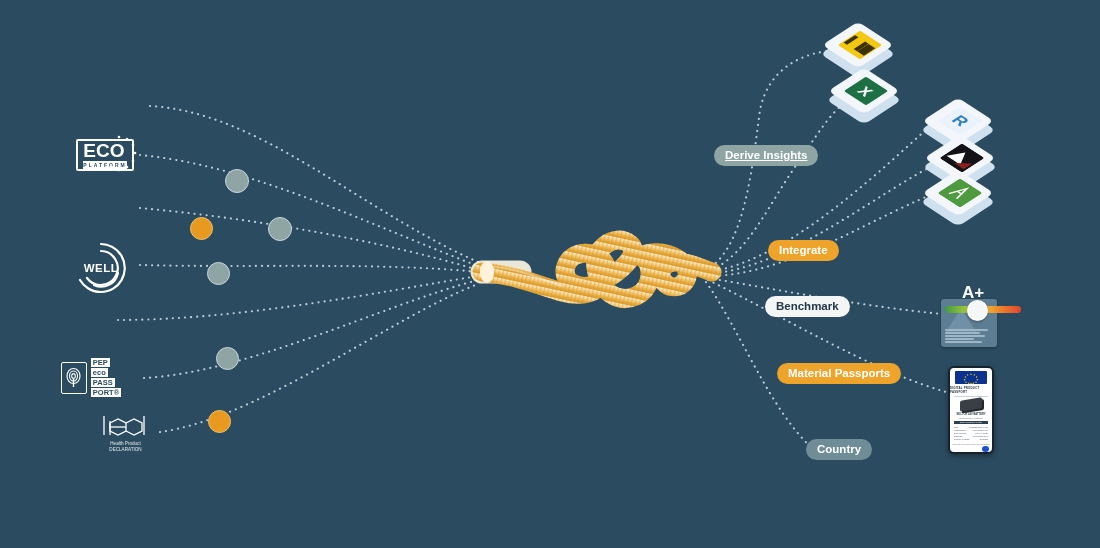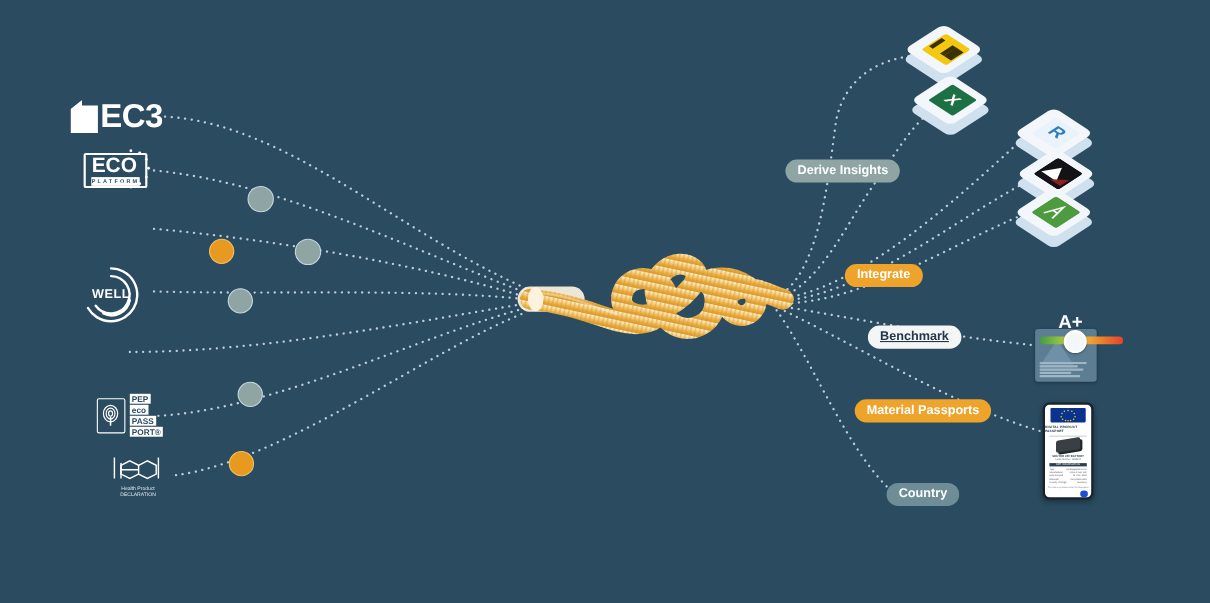--- a/index.html
+++ b/index.html
@@ -36,21 +36,21 @@
   
   .well{left:72px;top:240px;width:58px;height:56px;}
   .well .wellt{font-size:11.5px;font-weight:700;color:#fff;letter-spacing:.5px;}
 
   
   .pefc{left:50px;top:298px;width:56px;height:52px;flex-direction:column;}
   .pefc .pefct{font-size:14px;font-weight:800;color:#fff;letter-spacing:1px;margin-top:1px;}
   .pefc .pefcc{font-size:4.5px;color:#cfd9e0;letter-spacing:.4px;margin-top:1px;}
 
   
-  .pep{left:87px;top:360px;width:62px;height:36px;}
+  .pep{left:60px;top:360px;width:62px;height:36px;}
   .pep .thumb{width:24px;height:30px;border:1.5px solid #fff;border-radius:2px;
      display:flex;align-items:center;justify-content:center;}
   .pep .words{margin-left:4px;}
   .pep .w{background:#fff;color:#2b4b60;font-size:7.5px;font-weight:800;
      line-height:8px;padding:0.5px 2px;margin-bottom:1px;display:block;width:max-content;}
 
   
   .hpd{left:98px;top:412px;width:55px;height:42px;flex-direction:column;}
   .hpd .hpdsub{font-size:4.6px;color:#e2e9ee;text-align:center;line-height:6px;margin-top:2px;}
 
@@ -165,24 +165,20 @@
                  C656,276 662,262 676,262
                  C690,262 700,268 712,272"></path>
       </g>
       <g fill="none" stroke="#ffffff" stroke-width="2" opacity=".35">
         <path d="M484,266 C520,268 542,280 562,286"></path>
       </g>
       <ellipse cx="487" cy="272" rx="7" ry="11" fill="#fdf3dd"></ellipse>
     </g>
   </svg>
 
-  <div class="logo ec3">
-    <div class="house"></div>
-    <div class="ec3t">EC3</div>
-  </div>
 
   <div class="logo eco">
     <svg class="stars" viewBox="0 0 40 40">
       <g fill="#ffffff">
         <circle cx="20" cy="3" r="1.3"></circle>
           <circle cx="28" cy="5" r="1.3"></circle>
         <circle cx="34" cy="11" r="1.3"></circle>
           <circle cx="36" cy="19" r="1.3"></circle>
         <circle cx="34" cy="27" r="1.3"></circle>
           <circle cx="28" cy="33" r="1.3"></circle>
@@ -242,23 +238,23 @@
     <div class="hpdsub">Health Product DECLARATION</div>
   </div>
 
   <div class="nodecircle" style="left:225px;top:169px;width:22px;height:22px;background:#8fa5a4;border:1.5px solid #c7d6de;"></div>
   <div class="nodecircle" style="left:190px;top:217px;width:21px;height:21px;background:#e79a1f;border:1.5px solid #f0c06a;"></div>
   <div class="nodecircle" style="left:268px;top:217px;width:22px;height:22px;background:#8fa5a4;border:1.5px solid #c7d6de;"></div>
   <div class="nodecircle" style="left:207px;top:262px;width:21px;height:21px;background:#8fa5a4;border:1.5px solid #c7d6de;"></div>
   <div class="nodecircle" style="left:216px;top:347px;width:21px;height:21px;background:#8fa5a4;border:1.5px solid #c7d6de;"></div>
   <div class="nodecircle" style="left:208px;top:410px;width:21px;height:21px;background:#e79a1f;border:1.5px solid #f0c06a;"></div>
 
-  <div class="pill pill-sage" style="left:714px;top:145px;">Derive Insights</div>
+  <div class="pill pill-sage" style="left:714px;top:145px;text-decoration:underline;">Derive Insights</div>
   <div class="pill pill-orange" style="left:768px;top:200px;margin-top:40px;">Integrate</div>
-  <div class="pill pill-white" style="left:789px;top:296px;text-decoration:underline;">Benchmark</div>
+  <div class="pill pill-white" style="left:765px;top:296px;">Benchmark</div>
   <div class="pill pill-orange" style="left:777px;top:363px;text-align:right;">Material Passports</div>
   <div class="pill pill-slate" style="left:806px;top:439px;">Country</div>
 
   <div class="tile" style="left:836px;top:22px;">
     <div class="base"></div>
     <div class="top"></div>
     <div class="glyph" style="background:#f2c811;color:#3a3000;font-size:11px;">▌▐█</div>
   </div>
 
   <div class="tile" style="left:842px;top:68px;">

